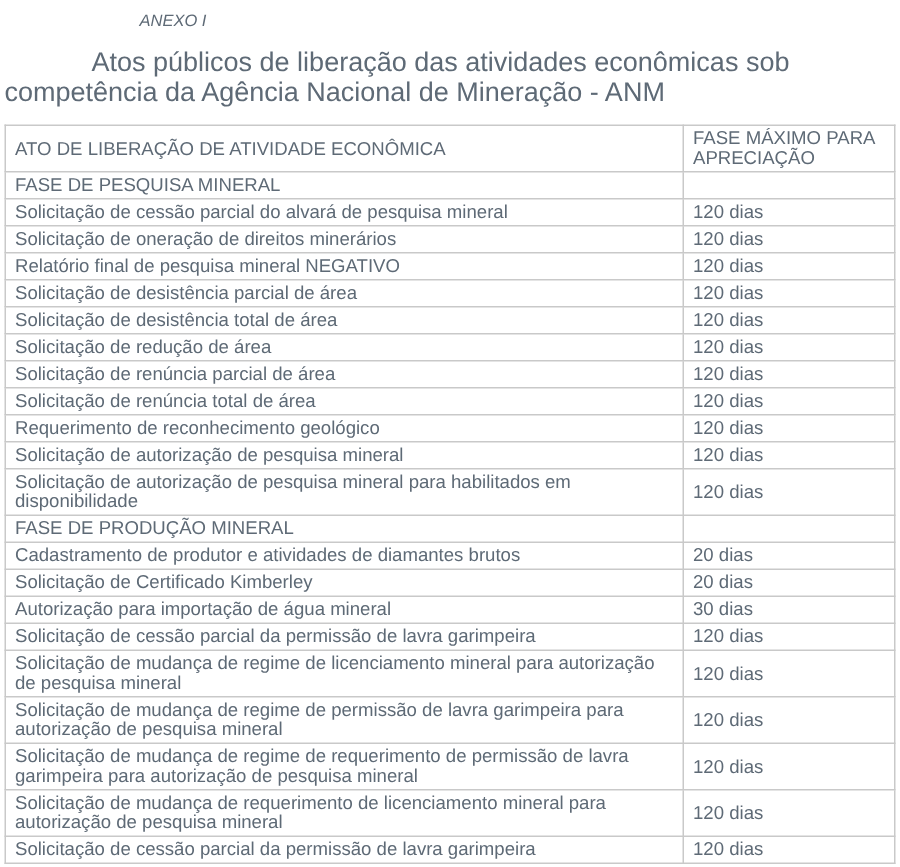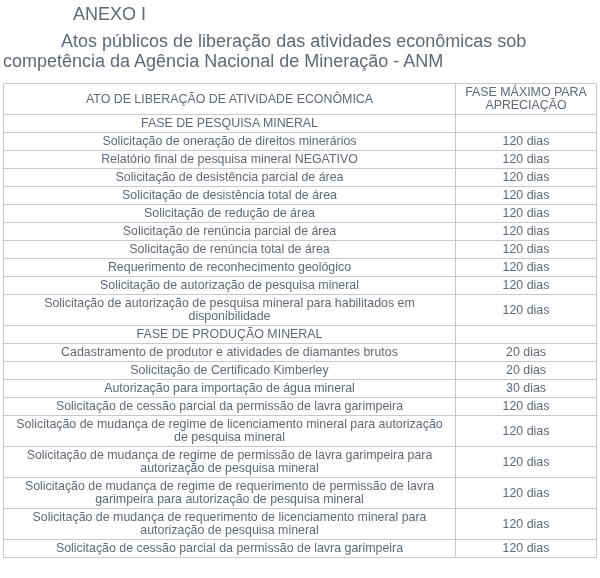--- a/index.html
+++ b/index.html
@@ -17,46 +17,47 @@
   body {
     width: 600px;
     height: 578px;
     overflow: hidden;
     color: var(--text);
   }
   .doc {
     padding: 4px 3px 0 3px;
   }
   .annex-heading {
-    margin: 0 0 0 70px;
+    margin: 0 0 0 90px;
     padding-top: 2px;
-    font-size: 18px;
+    font-size: 11px;
     font-weight: normal;
     line-height: 16px;
+    font-style: italic;
   }
   .intro {
     margin: 9px 0 12px 0;
     font-size: 18px;
     line-height: 20px;
     text-indent: 58px;
   }
   table.acts {
     width: 593px;
     border-collapse: collapse;
     table-layout: fixed;
   }
   col.c-act { width: 452px; }
   col.c-deadline { width: 141px; }
   table.acts th,
   table.acts td {
     border: 1px solid var(--border);
     font-size: 12.4px;
     line-height: 13px;
     font-weight: normal;
-    text-align: center;
+    text-align: left;
     vertical-align: middle;
     padding: 2px 6px;
     overflow: hidden;
   }
   table.acts th {
     padding: 2px 6px;
   }
 </style>
 </head>
 <body>
@@ -74,20 +75,24 @@
     <thead>
       <tr>
         <th>ATO DE LIBERAÇÃO DE ATIVIDADE ECONÔMICA</th>
         <th>FASE MÁXIMO PARA APRECIAÇÃO</th>
       </tr>
     </thead>
     <tbody>
         <tr>
           <td>FASE DE PESQUISA MINERAL</td>
           <td></td>
+        </tr>
+        <tr>
+          <td>Solicitação de cessão parcial do alvará de pesquisa mineral</td>
+          <td>120 dias</td>
         </tr>
         <tr>
           <td>Solicitação de oneração de direitos minerários</td>
           <td>120 dias</td>
         </tr>
         <tr>
           <td>Relatório final de pesquisa mineral NEGATIVO</td>
           <td>120 dias</td>
         </tr>
         <tr>

